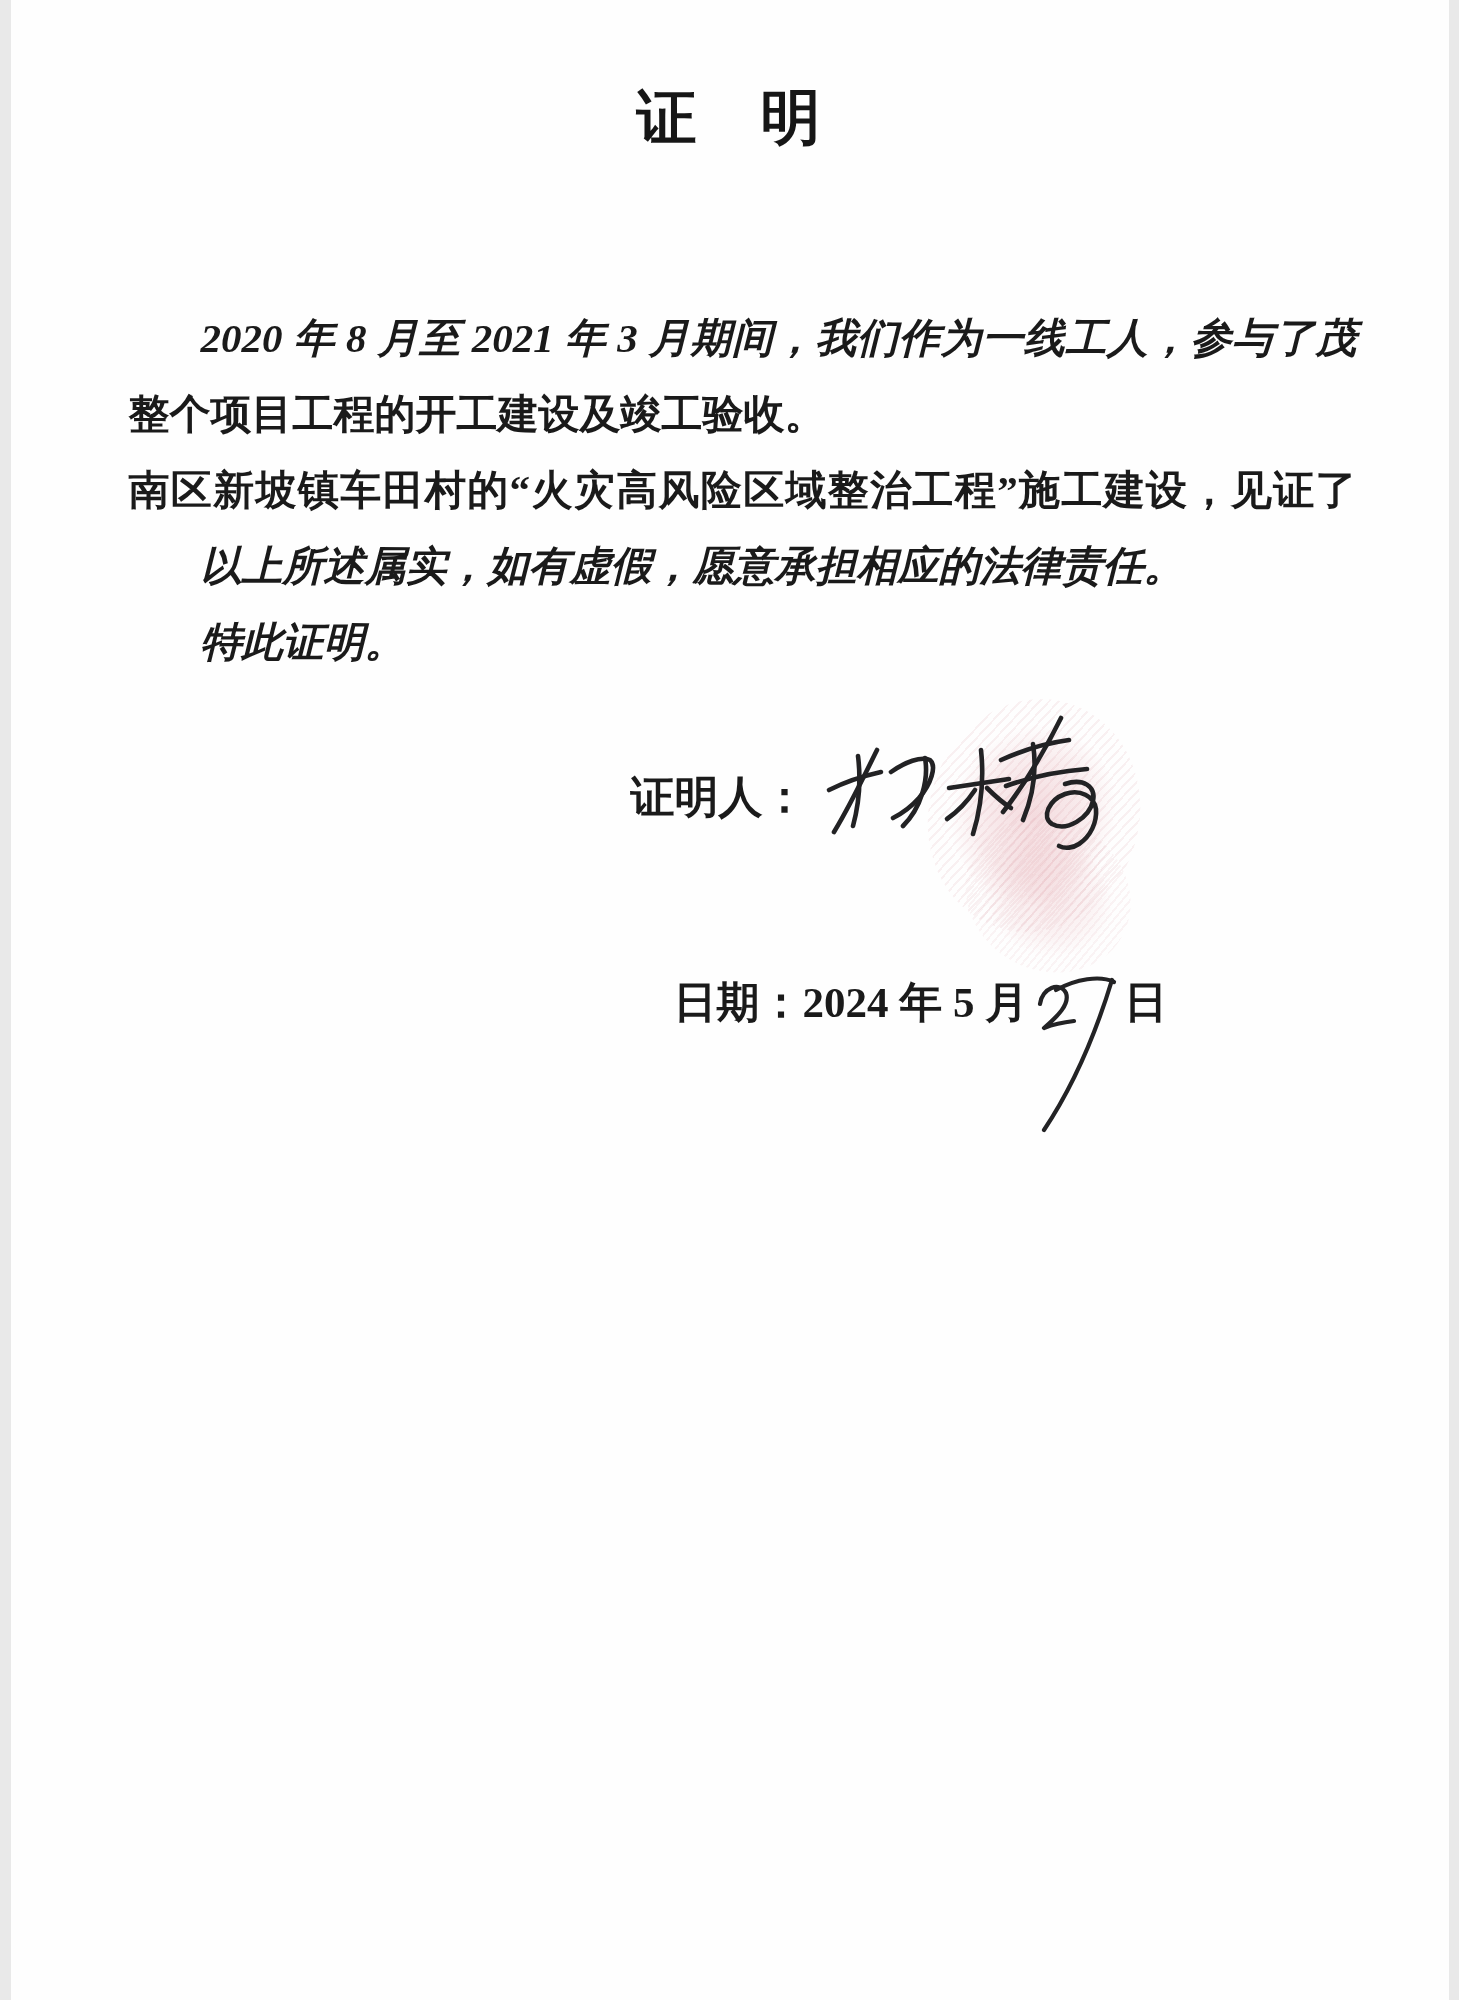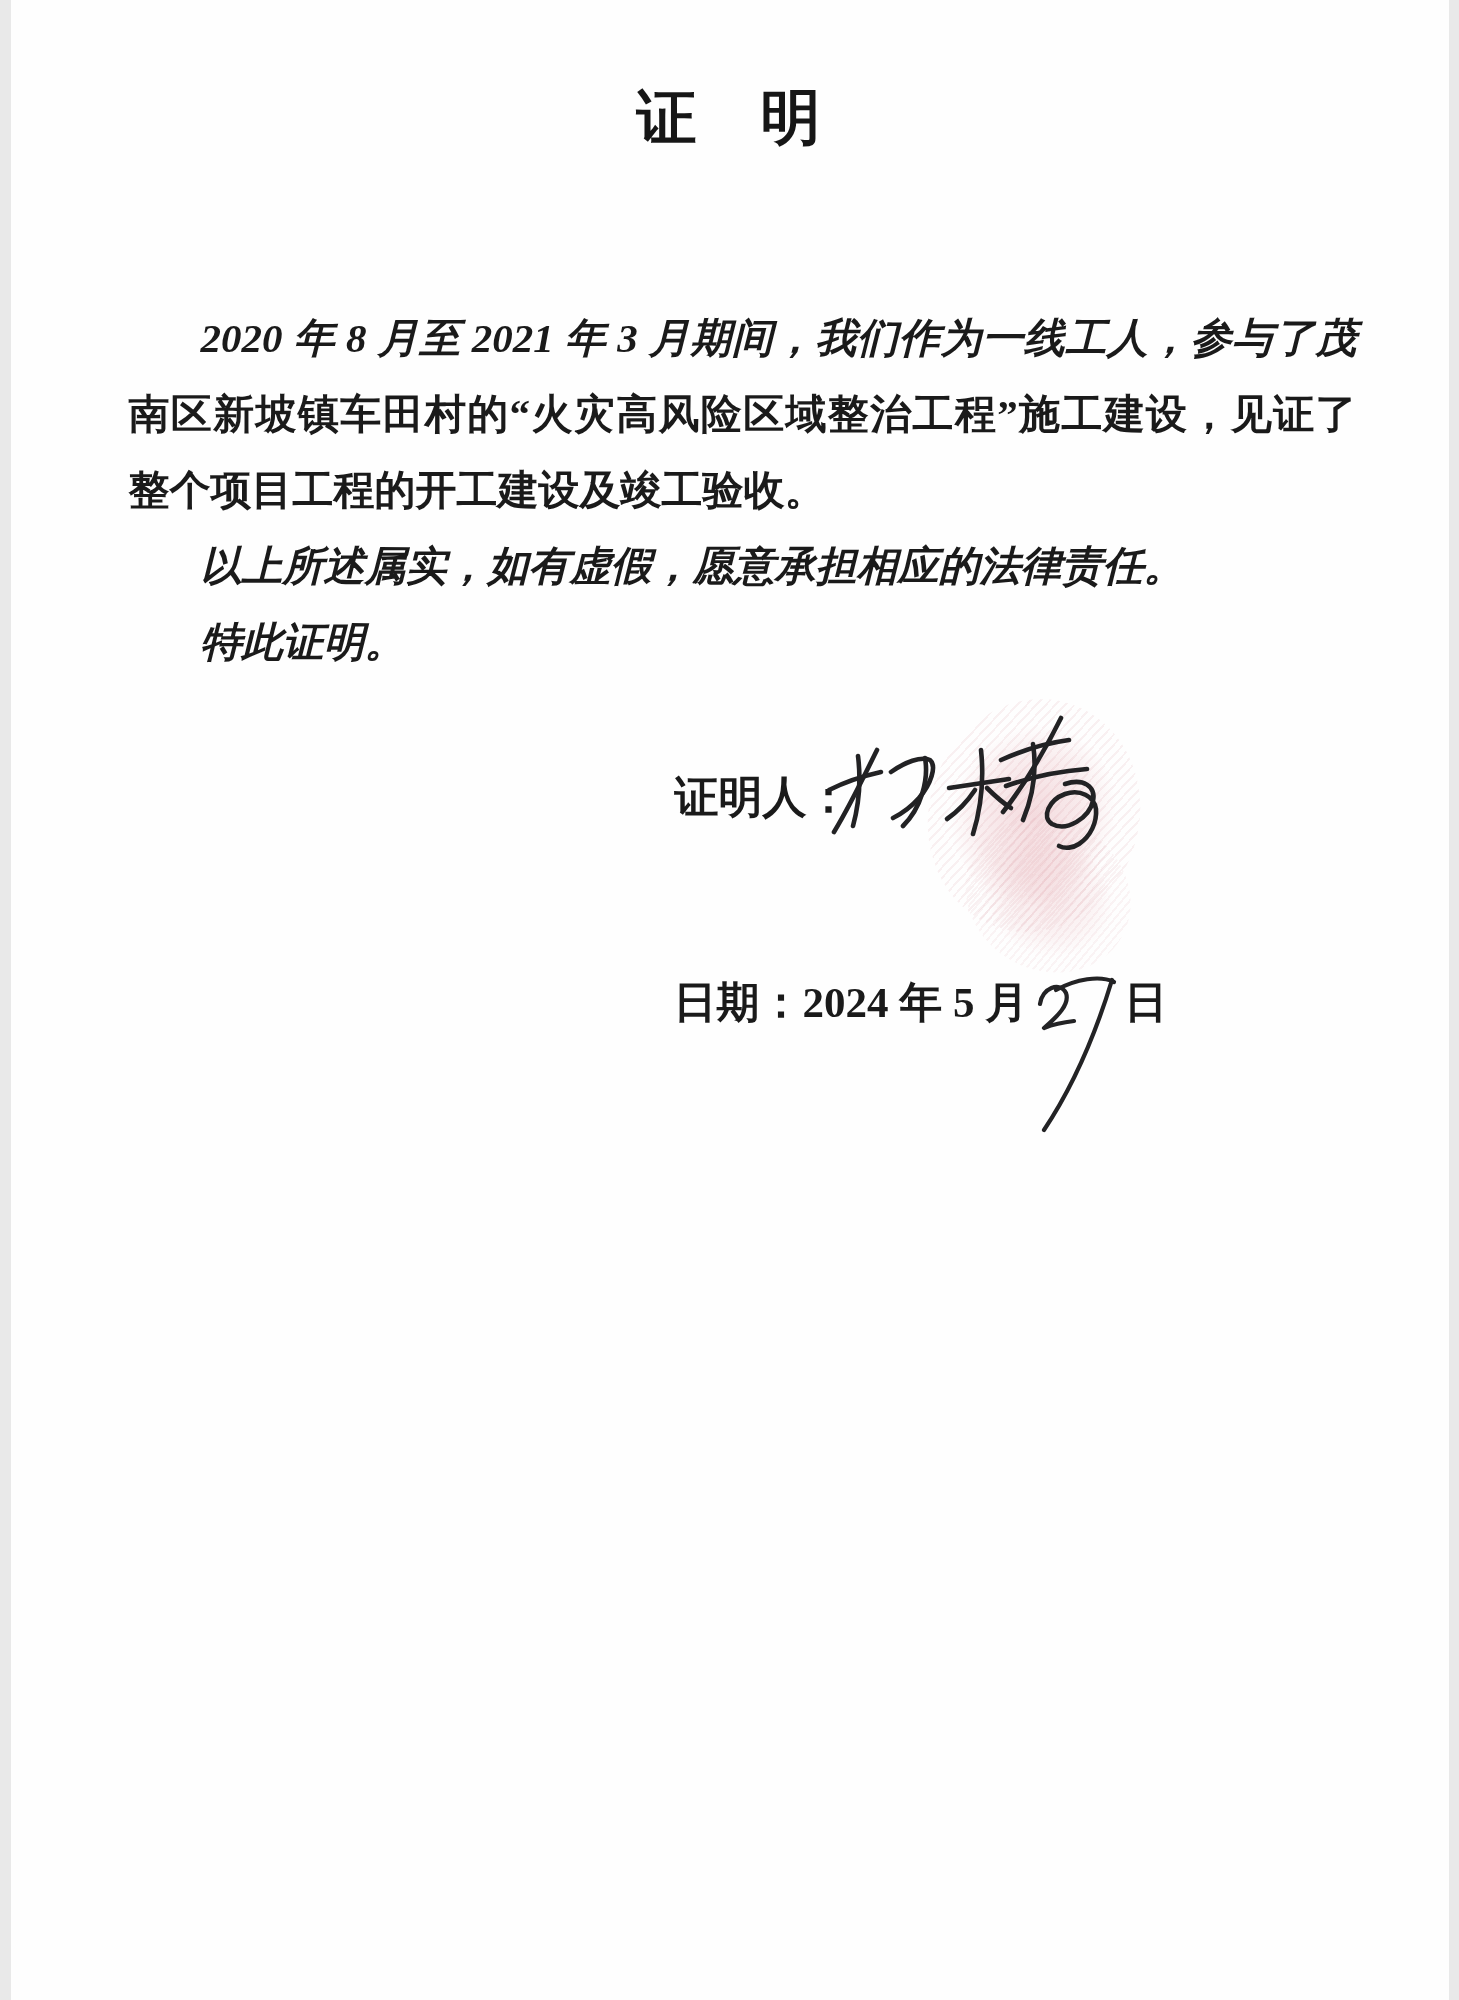--- a/index.html
+++ b/index.html
@@ -50,21 +50,20 @@
   }
   .signer-line{
     position:absolute;
     left:620px;
     top:768px;
     font-size:44px;
     font-weight:bold;
     line-height:60px;
     color:#1a1a1a;
     z-index:3;
-    margin-left:44px;
   }
   .fingerprint{
     position:absolute;
     left:918px;
     top:698px;
     width:210px;
     height:235px;
     transform:rotate(18deg);
     border-radius:50%;
     background:
@@ -144,22 +143,22 @@
 </style>
 </head>
 <body>
 
 <div class="page">
 
   <div class="doc-title">证　明</div>
 
   <div class="body-block">
     <div class="body-line justify indent">2020 年 8 月至 2021 年 3 月期间，我们作为一线工人，参与了茂</div>
+    <div class="body-line">整个项目工程的开工建设及竣工验收。</div>
     <div class="body-line justify">南区新坡镇车田村的“火灾高风险区域整治工程”施工建设，见证了</div>
-    <div class="body-line">整个项目工程的开工建设及竣工验收。</div>
     <div class="body-line indent">以上所述属实，如有虚假，愿意承担相应的法律责任。</div>
     <div class="body-line indent">特此证明。</div>
   </div>
 
   <div class="fingerprint"></div>
   <div class="fingerprint-2"></div>
 
   <div class="signer-line">证明人：</div>
 
   <svg class="signature-svg" viewBox="0 0 302 202" role="img" aria-label="杨木稳">

